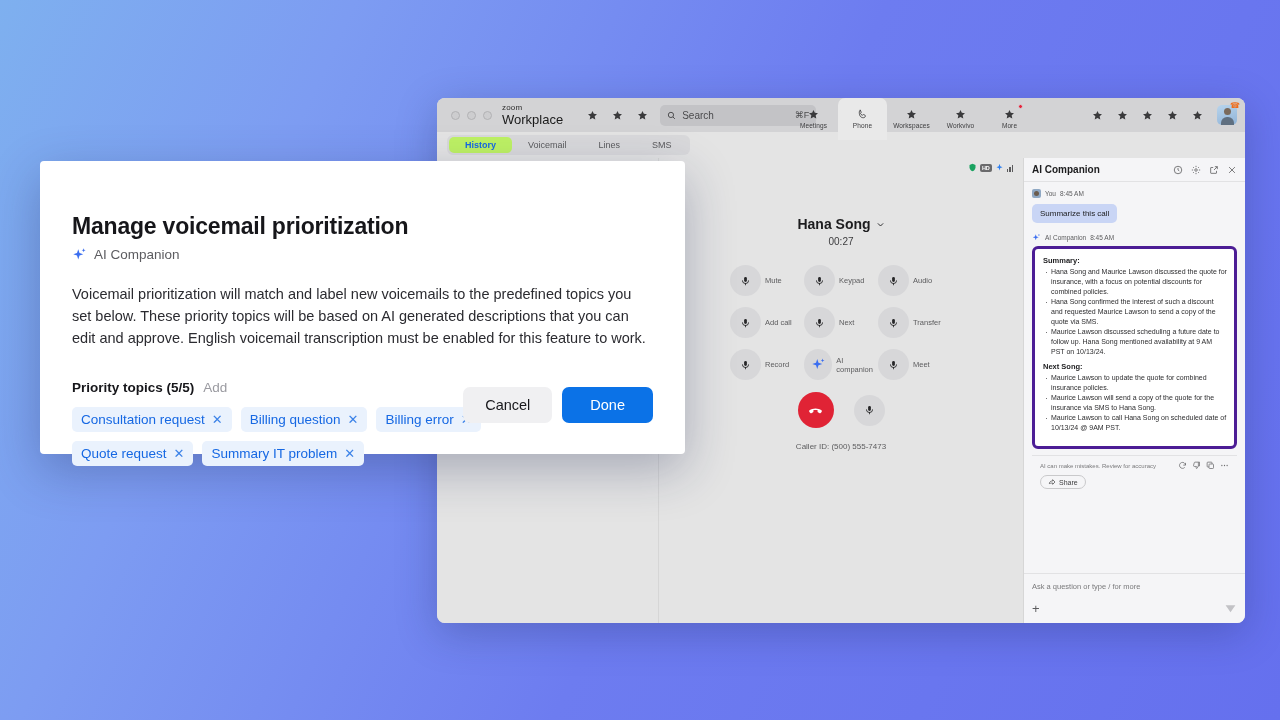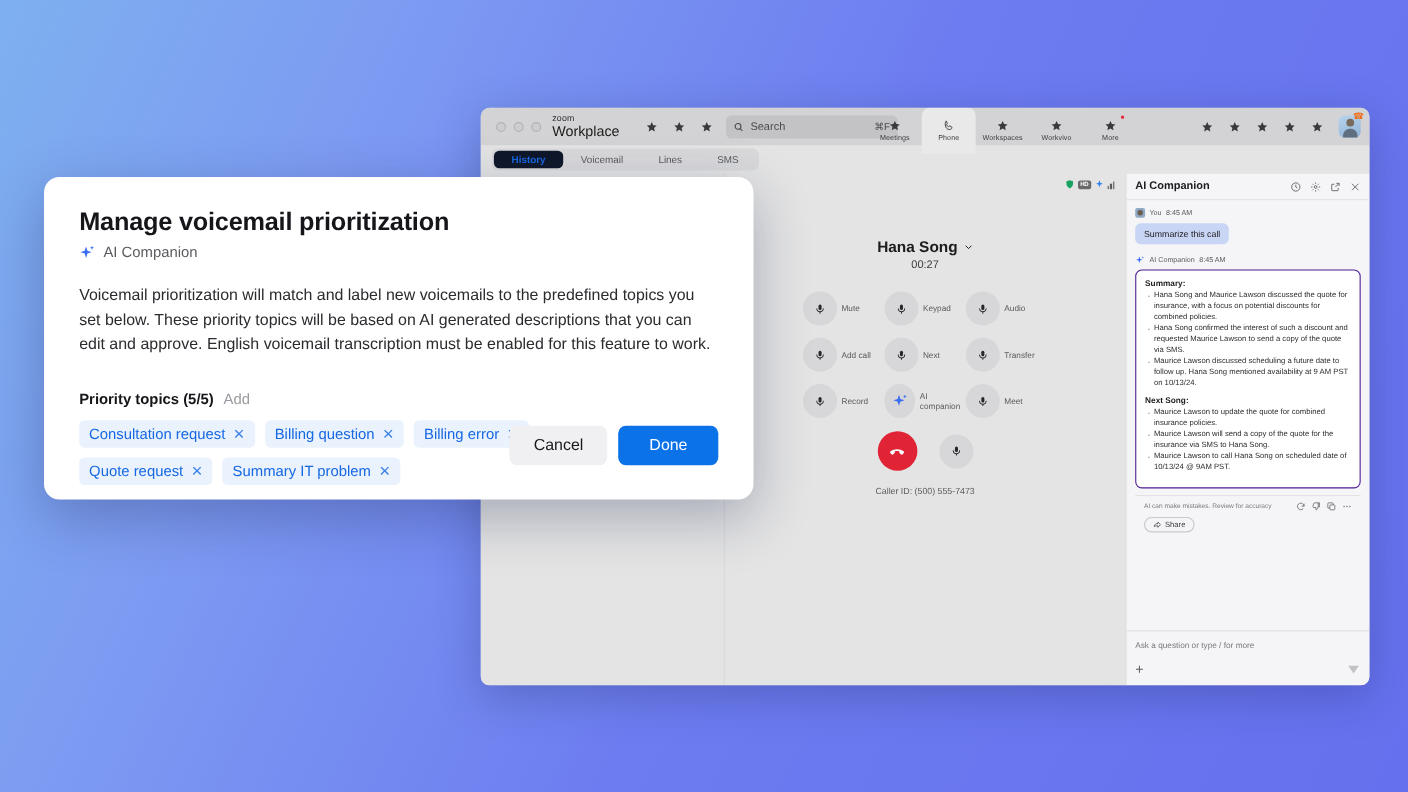--- a/index.html
+++ b/index.html
@@ -86,21 +86,21 @@
     font-size: 8px; color: #ef6c1a; line-height: 1;
   }
 
   
   .subbar { height: 26px; background: #e4e4e4; display: flex; align-items: center; padding-left: 10px; }
   .subtabs { display: flex; background: #d9d9db; border-radius: 6px; padding: 2px; gap: 0; }
   .subtab {
     font-size: 9px; color: #5a5a5c;
     padding: 3px 16px; border-radius: 5px;
   }
-  .subtab.active { background: #0f172a; color: #1668e3; font-weight: bold; }
+  .subtab.active { background: #bef264; color: #1668e3; font-weight: bold; }
 
   .app-body { display: flex; height: calc(100% - 60px); }
   .left-pane { width: 222px; background: #e4e4e4; border-right: 1px solid #d6d6d6; }
   .call-pane { flex: 1; background: #e4e4e4; position: relative; }
   .ai-pane { width: 222px; background: #f5f5f7; border-left: 1px solid #d6d6d6; display: flex; flex-direction: column; }
 
   
   .call-status { position: absolute; right: 10px; top: 5px; display: flex; gap: 3px; align-items: center; }
   .cs-shield { width: 9px; height: 9px; }
   .cs-hd { font-size: 5.5px; color: #fff; background: #6a6a6c; border-radius: 2px; padding: 1px 2px; font-weight: bold; letter-spacing: -.2px; }
@@ -155,21 +155,21 @@
   .mini-av::after { content:""; position:absolute; left:2px; top:1.5px; width:5px; height:5px; border-radius:50%; background:#6b5c4e; }
 
   .user-bubble {
     display: inline-block;
     background: #c9d5f5; color: #1c1c1e;
     font-size: 8px; padding: 5px 8px; border-radius: 5px;
     margin-bottom: 10px;
   }
 
   .ai-card {
-    background: #fff; border: 1px solid #4c1d95; border-radius: 6px;
+    background: #fff; border: 3px solid #4c1d95; border-radius: 6px;
     padding: 7px 7px 7px 8px;
   }
   .ai-card h4 { font-size: 7.5px; color: #1c1c1e; margin-bottom: 2px; }
   .ai-card ul { list-style: none; margin-bottom: 6px; }
   .ai-card li {
     font-size: 7px; color: #2c2c2e; line-height: 1.42;
     padding-left: 8px; position: relative; margin-bottom: 0px;
   }
   .ai-card li::before {
     content: "·"; position: absolute; left: 2px; top: -1px; font-size: 9px; color: #5c5c5e;
@@ -194,23 +194,23 @@
   .ai-input-row { display: flex; align-items: center; justify-content: space-between; margin-top: 11px; }
   .plus { font-size: 13px; color: #5c5c5e; line-height: 1; }
   .send { width: 13px; height: 13px; color: #c2c2c6; }
 
   
   .modal {
     position: absolute;
     left: 40px; top: 161px;
     width: 645px; height: 293px;
     background: #ffffff;
-    border-radius: 14px;
+    border-radius: 4px;
     box-shadow: 0 16px 50px rgba(25,35,80,0.30);
-    padding: 27px 32px 0 32px;
+    padding: 52px 32px 0 32px;
   }
   .modal h1 { font-size: 23px; font-weight: bold; color: #16161a; letter-spacing: -0.2px; }
   .modal-sub { display: flex; align-items: center; gap: 7px; margin-top: 7px; }
   .modal-sub .sub-label { font-size: 13.5px; color: #5c5c60; }
   .modal-desc {
     margin-top: 21px;
     font-size: 14.5px; line-height: 1.52; color: #2b2b30;
     max-width: 580px;
   }
 

